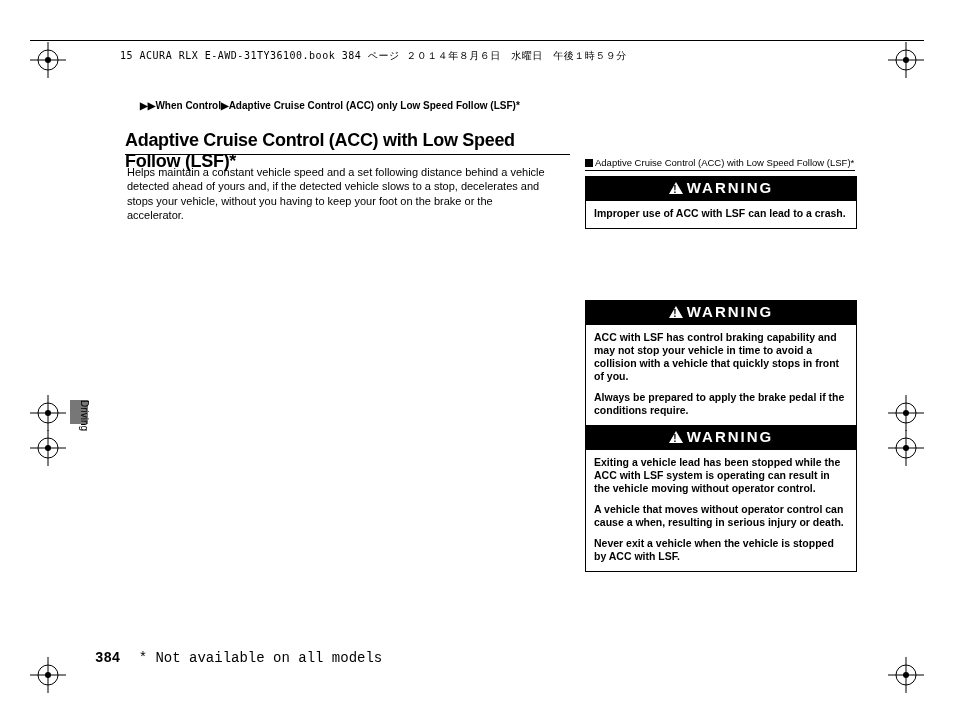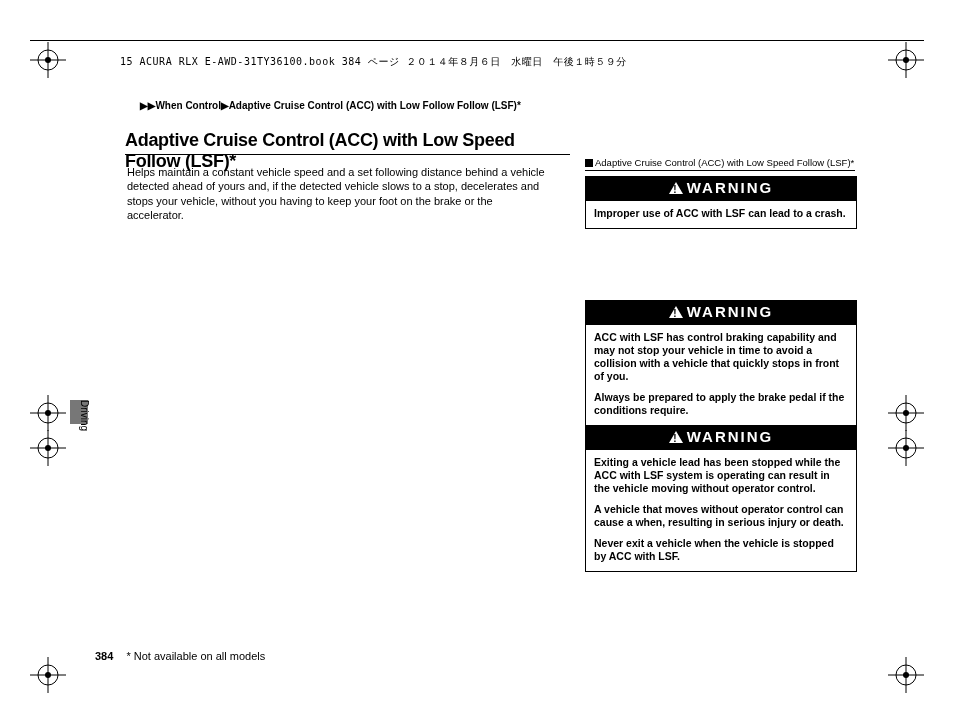--- a/index.html
+++ b/index.html
@@ -12,21 +12,21 @@
     position: relative;
     overflow: hidden;
   }
   .page-frame {
     position: absolute;
     left: 30px; right: 30px; top: 40px; bottom: 30px;
     border-top: 1px solid #000;
   }
   .header-line {
     position: absolute;
-    left: 120px; top: 55px;
+    left: 120px; top: 49px;
     font-size: 10px;
     font-family: monospace;
     letter-spacing: 0.5px;
   }
   .breadcrumb {
     position: absolute;
     left: 140px; top: 100px;
     font-size: 10px;
     font-weight: bold;
   }
@@ -102,21 +102,22 @@
     position: absolute;
     left: 90px; top: 400px;
     font-size: 10px;
     transform: rotate(90deg);
     transform-origin: left top;
     width: 60px;
   }
   .footer {
     position: absolute;
     left: 95px; top: 650px;
-    font-size: 11px;
+    font-size: 14px;
+    font-family: Liberation Mono, monospace;
   }
   .footer .pn { font-weight: bold; margin-right: 10px; }
   .crop-mark {
     position: absolute;
     width: 36px; height: 36px;
   }
   .crop-mark svg { width: 36px; height: 36px; }
   .cm-tl { left: 30px; top: 42px; }
   .cm-tr { right: 30px; top: 42px; }
   .cm-ml-a { left: 30px; top: 395px; }
@@ -127,21 +128,21 @@
   .cm-br { right: 30px; bottom: 25px; }
 </style>
 </head>
 <body>
 
 <div class="page-frame"></div>
 
 <div class="header-line">15 ACURA RLX E-AWD-31TY36100.book  384 ページ  ２０１４年８月６日　水曜日　午後１時５９分</div>
 
 <div class="breadcrumb">
-  <span class="arrow">▶▶</span><span>When Control</span><span class="arrow">▶</span><span>Adaptive Cruise Control (ACC) with Low Follow Follow (LSF)</span><span>*</span>
+  <span class="arrow">▶▶</span><span>When Control</span><span class="arrow">▶</span><span>Adaptive Cruise Control (ACC) only Low Speed Follow (LSF)</span><span>*</span>
 </div>
 
 <div class="title">Adaptive Cruise Control (ACC) with Low Speed Follow (LSF)*</div>
 <div class="title-rule"></div>
 
 <div class="intro">Helps maintain a constant vehicle speed and a set following distance behind a vehicle detected ahead of yours and, if the detected vehicle slows to a stop, decelerates and stops your vehicle, without you having to keep your foot on the brake or the accelerator.</div>
 
 <div class="sidebar-heading">
   <span class="chev"></span><span>Adaptive Cruise Control (ACC) with Low Speed Follow (LSF)*</span>
 </div>

